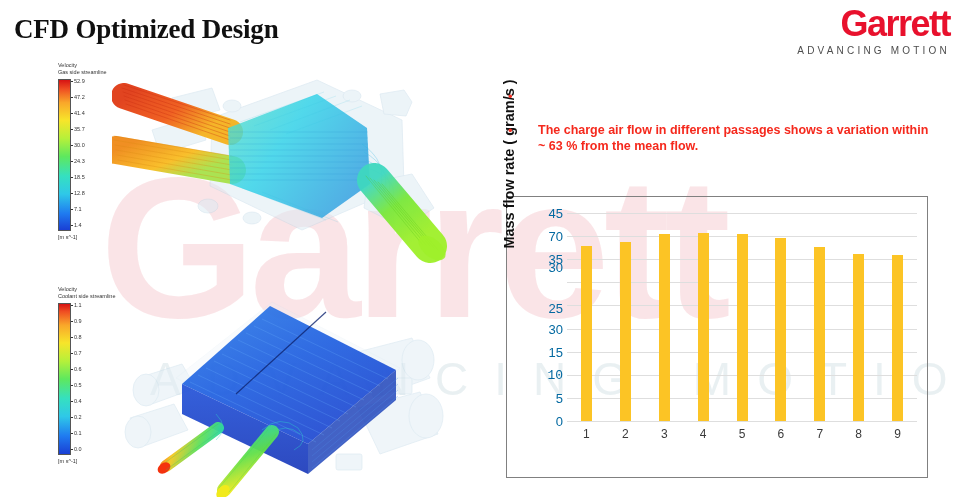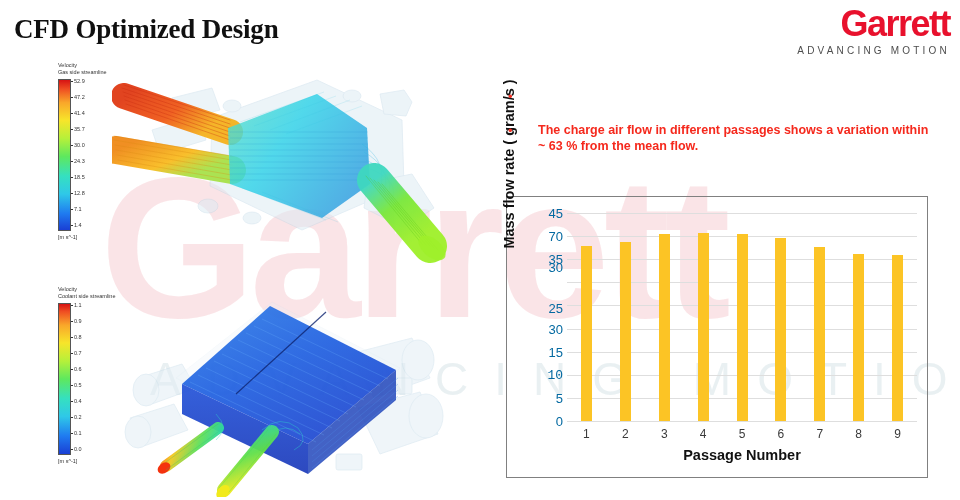--- a/index.html
+++ b/index.html
@@ -429,15 +429,14 @@
         <div class="xl">1</div>
         <div class="xl">2</div>
         <div class="xl">3</div>
         <div class="xl">4</div>
         <div class="xl">5</div>
         <div class="xl">6</div>
         <div class="xl">7</div>
         <div class="xl">8</div>
         <div class="xl">9</div>
       </div>
-    <div id="x-axis-title">Passage Number</div>
   </div>
 </div>
 
 </body></html>

